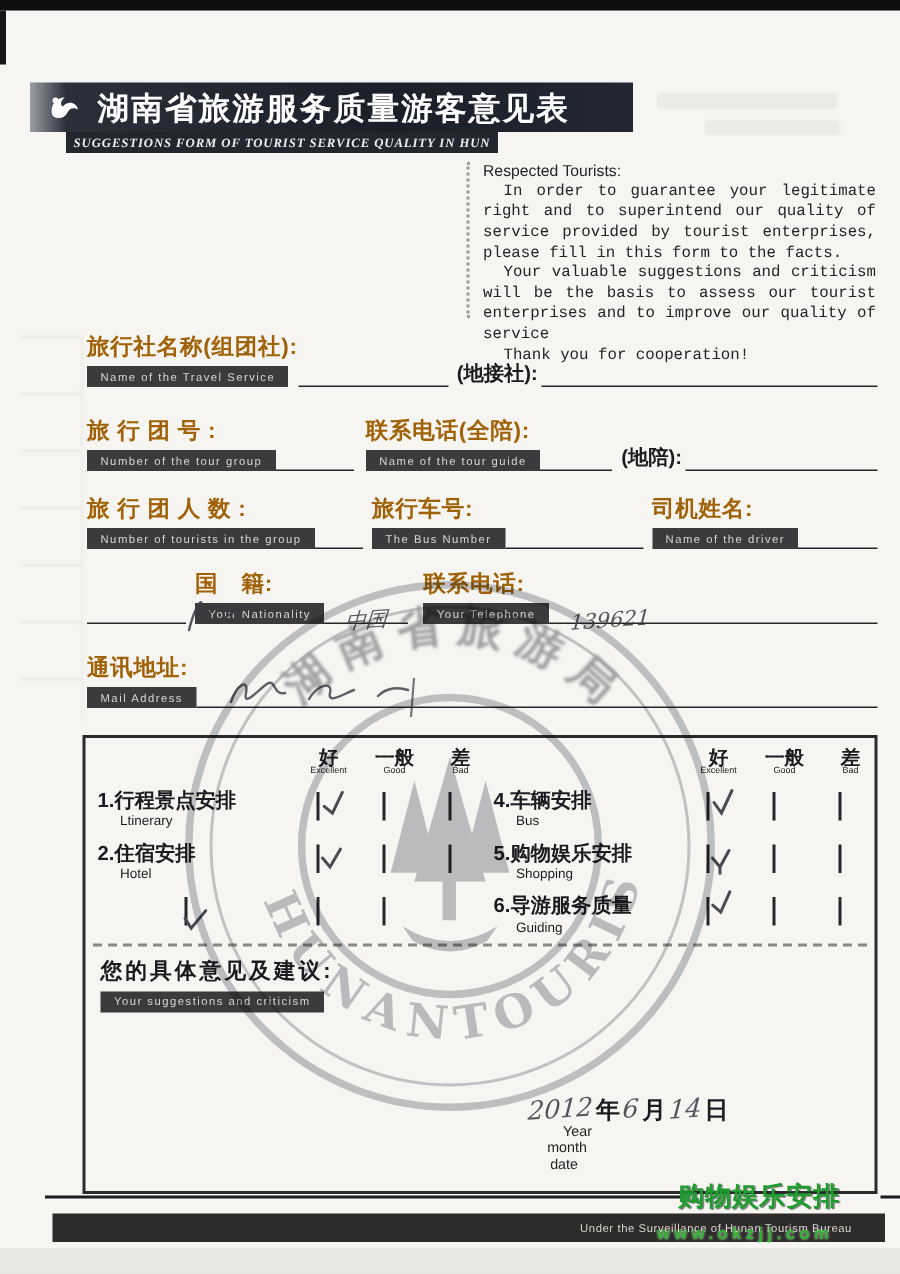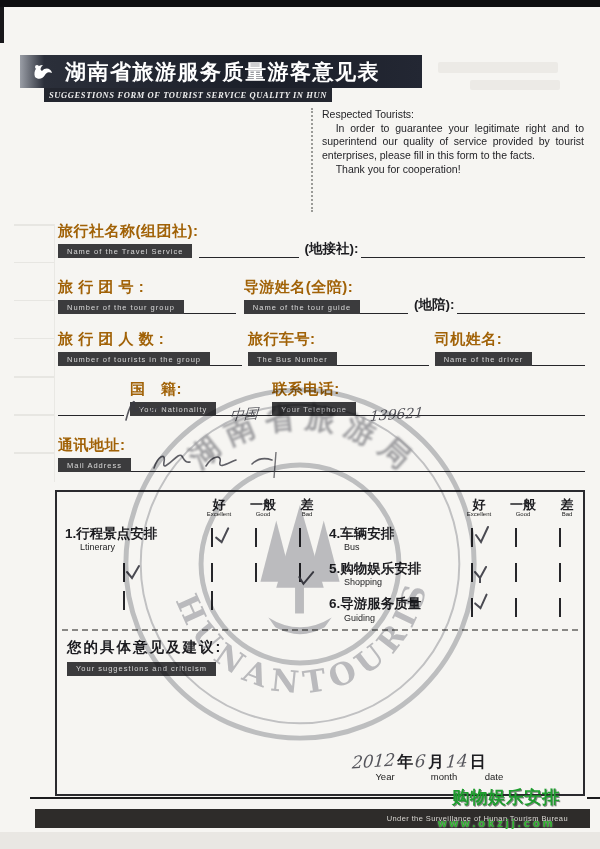--- a/index.html
+++ b/index.html
@@ -25,21 +25,21 @@
 
   
   .greet-cn{position:absolute;left:34px;top:104px;width:268px;font-family:"DejaVu Serif","Liberation Serif",serif;
       font-weight:600;font-size:13px;line-height:1.62;color:#2c2c33;letter-spacing:1px;}
   .greet-cn p{margin:0;}
   .greet-cn .body{text-indent:2em;}
   .greet-cn .close{text-align:right;padding-right:52px;margin-top:2px;}
   .greet-divider{position:absolute;left:311px;top:108px;height:104px;border-left:2px dotted #9b9b98;}
   .greet-en{position:absolute;left:322px;top:108px;width:262px;font-size:10.5px;line-height:1.3;color:#242428;}
   .greet-en p{margin:0;}
-  .greet-en .ind{text-indent:1.3em;text-align:justify;}
+  .greet-en .ind{text-indent:1.3em;text-align:justify;font-family:Liberation Mono, monospace;}
 
   
   .fields{position:absolute;left:58px;top:220px;right:15px;height:268px;}
   .frow{position:absolute;left:0;right:0;display:flex;align-items:flex-end;}
   .fstack{display:flex;flex-direction:column;align-items:flex-start;}
   .flabel{font-size:15px;font-weight:bold;color:#a16207;white-space:nowrap;letter-spacing:.5px;}
   .fsuffix{font-size:13.5px;font-weight:bold;white-space:nowrap;margin:0 2px 0 6px;}
   .enbar{margin-top:3px;background:#3b3b3d;color:rgba(255,255,255,.78);font-size:7.5px;letter-spacing:1px;
       padding:2.5px 9px;white-space:nowrap;filter:blur(.35px);}
   .uline{border-bottom:1.6px solid #26262a;height:10px;}
@@ -67,21 +67,21 @@
   .t4{top:-4px;left:1px;}
   .t5{top:-1px;left:0;}
   .t6{top:-8px;left:0;transform:rotate(-4deg);}
   .dash-sep{position:absolute;left:5px;right:5px;top:137px;border-top:2px dashed #6e6e6a;opacity:.8;}
   .sugg{position:absolute;left:10px;top:146px;}
   .sugg-cn{font-size:14.5px;font-weight:bold;letter-spacing:2px;}
   .date-wrap{position:absolute;right:16px;bottom:12px;width:215px;}
   .date-main{display:flex;align-items:baseline;}
   .date-main .hw{font-size:17px;}
   .dlbl{font-size:16px;font-weight:bold;margin:0 2px;}
-  .date-en{display:flex;font-size:9.5px;color:#222;margin-top:-2px;}
+  .date-en{display:flex;font-size:9.5px;color:#222;margin-top:-2px;flex-direction:column;}
   .date-en span{display:inline-block;text-align:center;}
 
   
   .stamp{position:absolute;left:112px;top:376px;width:376px;height:376px;opacity:.55;mix-blend-mode:multiply;
       pointer-events:none;z-index:40;}
   .stamp-top-text{filter:blur(1.1px);}
 
   
   .foot-line{position:absolute;left:30px;top:797px;width:424px;border-top:2.5px solid #1c1c1e;}
   .foot-line2{position:absolute;right:0;top:797px;width:13px;border-top:2.5px solid #1c1c1e;}
@@ -115,20 +115,21 @@
       </svg>
     </span>
     <span class="title-cn">湖南省旅游服务质量游客意见表</span>
   </div>
   <div class="subtitle-bar">SUGGESTIONS FORM OF TOURIST SERVICE QUALITY IN HUN</div>
 
   <div class="greet-divider"></div>
   <div class="greet-en">
     <p>Respected Tourists:</p>
     <p class="ind">In order to guarantee your legitimate right and to superintend our quality of service provided by tourist enterprises, please fill in this form to the facts.</p>
+    <p class="ind">Your valuable suggestions and criticism will be the basis to assess our tourist enterprises and to improve our quality of service</p>
     <p class="ind">Thank you for cooperation!</p>
   </div>
 
   <div class="fields">
 
     <div class="frow" style="top:2px;">
       <div class="fstack">
         <span class="flabel">旅行社名称(组团社):</span>
         <span class="enbar">Name of the Travel Service</span>
       </div>
@@ -137,21 +138,21 @@
       <span class="uline grow"></span>
     </div>
 
     <div class="frow" style="top:58px;text-align:right;">
       <div class="fstack">
         <span class="flabel">旅 行 团 号 :</span>
         <span class="enbar">Number of the tour group</span>
       </div>
       <span class="uline" style="width:52px;"></span>
       <div class="fstack" style="margin-left:8px;">
-        <span class="flabel">导游姓名(全陪):</span>
+        <span class="flabel">联系电话(全陪):</span>
         <span class="enbar">Name of the tour guide</span>
       </div>
       <span class="uline" style="width:48px;"></span>
       <span class="fsuffix">(地陪):</span>
       <span class="uline grow"></span>
     </div>
 
     <div class="frow" style="top:110px;">
       <div class="fstack">
         <span class="flabel">旅 行 团 人 数 :</span>
@@ -170,21 +171,21 @@
       <span class="uline grow"></span>
     </div>
 
     <div class="frow" style="top:160px;">
       <span class="uline" style="width:66px;"></span>
       <div class="fstack" style="margin-left:6px;">
         <span class="flabel">国　籍:</span>
         <span class="enbar">Your Nationality</span>
       </div>
       <span class="uline" style="width:56px;text-align:center;"><span class="hw" style="font-size:14px;">中国</span></span>
-      <div class="fstack" style="margin-left:0;">
+      <div class="fstack" style="margin-left:10px;">
         <span class="flabel">联系电话:</span>
         <span class="enbar">Your Telephone</span>
       </div>
       <span class="uline grow"><span class="hw" style="font-size:14px;margin-left:14px;">139621</span></span>
       <svg class="scribble" style="left:62px;top:14px;" width="54" height="30" viewBox="0 0 54 30">
         <path d="M6 26 C10 10 16 2 14 12 C12 22 20 14 26 10 M30 18 C36 12 44 14 50 10" stroke="#3a3a42" stroke-width="1.6" fill="none" stroke-linecap="round" opacity=".85"></path>
       </svg>
     </div>
 
     <div class="frow" style="top:216px;">
@@ -220,20 +221,24 @@
       <span class="rlabel">
           <span class="rlabel-cn">1.行程景点安排</span>
           <span class="rlabel-en">Ltinerary</span>
         </span>
       <span class="cbwrap"><span class="cb"></span><svg class="tick t1" viewBox="0 0 20 20">
             <path d="M4 11 L9 16 L17 3" stroke="#4a4a52" stroke-width="2" fill="none" stroke-linecap="round"></path>
           </svg></span>
       <span class="cbwrap"><span class="cb"></span></span>
       <span class="cbwrap"><span class="cb"></span></span>
 
+      <span class="rlabel">
+          <span class="rlabel-cn">2.住宿安排</span>
+          <span class="rlabel-en">Hotel</span>
+        </span>
       <span class="cbwrap"><span class="cb"></span><svg class="tick t2" viewBox="0 0 20 20">
             <path d="M4 10 L9 16 L16 4" stroke="#4a4a52" stroke-width="2" fill="none" stroke-linecap="round"></path>
           </svg></span>
       <span class="cbwrap"><span class="cb"></span></span>
       <span class="cbwrap"><span class="cb"></span></span>
 
       <span class="cbwrap"><span class="cb"></span><svg class="tick t3" viewBox="0 0 20 20">
             <path d="M4 8 L9 14 L17 1" stroke="#4a4a52" stroke-width="2" fill="none" stroke-linecap="round"></path>
           </svg></span>
       <span class="cbwrap"><span class="cb"></span></span>

